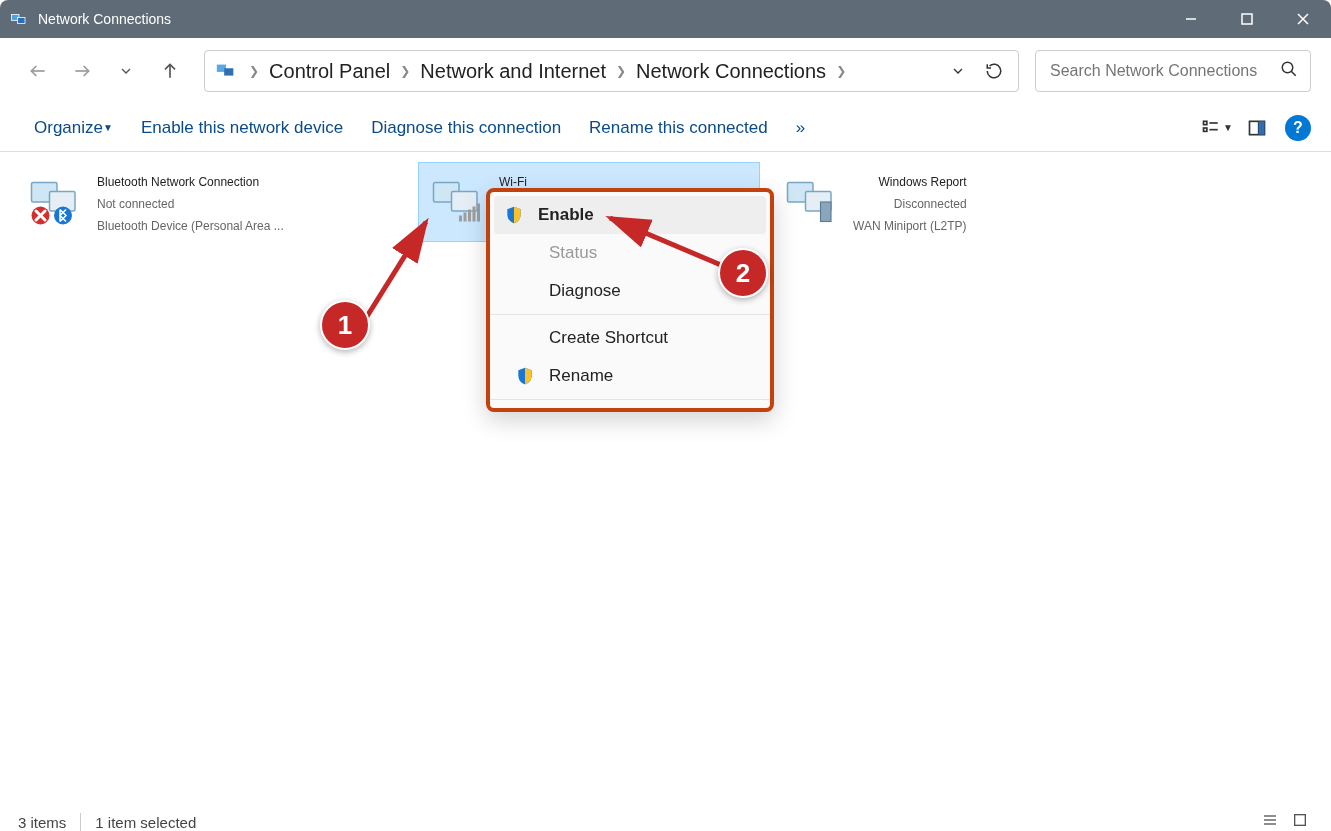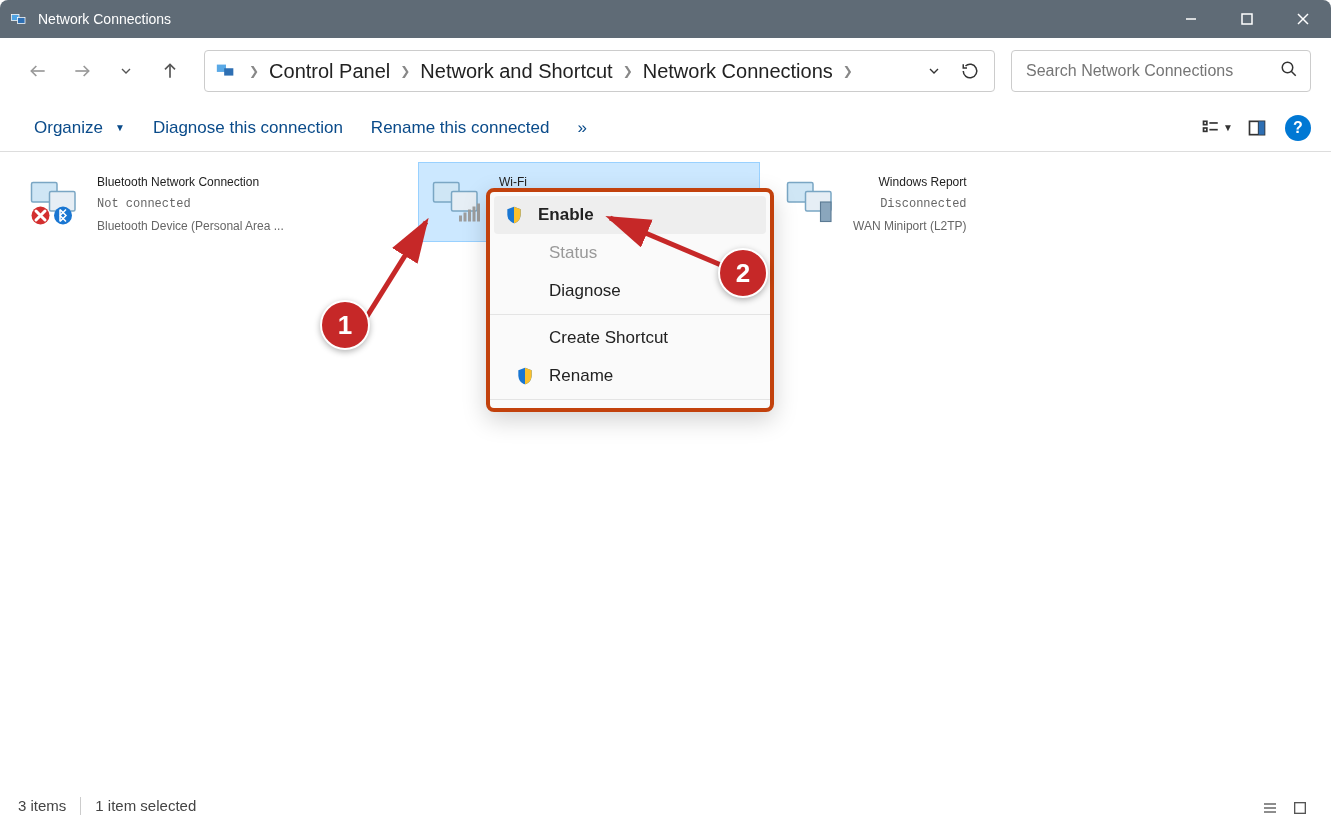--- a/index.html
+++ b/index.html
@@ -16,61 +16,61 @@
   
   .navrow { height:66px; display:flex; align-items:center; padding:0 20px; gap:8px; }
   .navbtn { width:36px; height:36px; display:flex; align-items:center; justify-content:center; color:#555; }
   .navbtn.disabled { color:#999; }
   .addressbar { flex:1; height:42px; border:1px solid #ccc; border-radius:4px; display:flex; align-items:center; padding:0 6px 0 10px; margin:0 8px; }
   .addressbar .loc-icon { width:22px; height:22px; margin-right:6px; }
   .crumb { font-size:20px; color:#222; padding:4px 4px; }
   .crumb-sep { color:#888; padding:0 6px; font-size:12px;}
   .addressbar .flex { flex:1; }
   .roundbtn { width:36px; height:36px; display:flex; align-items:center; justify-content:center; color:#333; }
-  .searchbox { width:300px; height:42px; border:1px solid #ccc; border-radius:4px; display:flex; align-items:center; padding:0 12px; }
+  .searchbox { width:276px; height:42px; border:1px solid #ccc; border-radius:4px; display:flex; align-items:center; padding:0 12px; }
   .searchbox input { border:none; outline:none; flex:1; font-size:16px; color:#666; background:transparent;}
   .searchbox .sicon { color:#333; }
 
   
   .toolbar { height:48px; border-bottom:1px solid #ddd; display:flex; align-items:center; padding:0 20px; }
-  .toolbtn { font-size:17px; color:#0a4b8a; padding:6px 14px; display:flex; align-items:center; gap:12px;}
+  .toolbtn { font-size:17px; color:#0a4b8a; padding:6px 14px; display:flex; align-items:center; gap:0;}
   .toolbtn .caret { font-size:10px; color:#0a4b8a;}
   .toolbar .flex { flex:1; }
   .toolicon { width:32px; height:32px; display:flex; align-items:center; justify-content:center; margin-left:8px; color:#333;}
   .helpbtn { width:26px; height:26px; border-radius:50%; background:#0078d4; color:#fff; display:flex; align-items:center; justify-content:center; font-weight:bold; font-size:16px; margin-left:12px;}
 
   
   .content { position:relative; height:calc(831px - 38px - 66px - 48px - 34px); padding:10px 16px; }
   .items-row { display:flex; gap:12px; align-items:flex-start;}
   .netitem { width:374px; display:flex; padding:4px; border:1px solid transparent;}
   .netitem.selected { background:#cce8ff; border:1px solid #99d1ff; }
   .netitem .icon-area { width:72px; height:70px; position:relative; flex-shrink:0; display:flex; align-items:center; justify-content:center;}
   .netitem .txt { padding:4px 0 0 4px; font-size:12px; line-height:22px; color:#222; overflow:hidden;}
   .netitem .txt .l1 { white-space:nowrap; }
-  .netitem .txt .l2 { color:#666; white-space:nowrap;font-family:Liberation Mono, monospace;}
+  .netitem .txt .l2 { color:#666; white-space:nowrap;}
   .netitem .txt .l3 { color:#666; white-space:nowrap; overflow:hidden; text-overflow:ellipsis;}
 
   
   .ctxmenu { position:absolute; left:486px; top:36px; width:288px; background:#fafafa; border:4px solid #c2410c; border-radius:8px; box-shadow:0 8px 24px rgba(0,0,0,0.18); padding:4px 0;}
   .ctxitem { height:38px; display:flex; align-items:center; padding:0 25px; font-size:17px; color:#222;}
   .ctxitem .shield { width:20px; height:20px; margin-right:14px; flex-shrink:0;}
   .ctxitem .noshield { width:20px; margin-right:14px; flex-shrink:0;}
   .ctxitem.hover { background:#eee; border-radius:4px; margin:0 4px; padding:0 10px;}
   .ctxitem.bold { font-weight:600;}
   .ctxitem.disabled { color:#999;}
   .ctxsep { height:1px; background:#e4e4e4; margin:4px 0;}
 
   
   .annot-circle { position:absolute; width:50px; height:50px; border-radius:50%; background:#c62828; color:#fff; font-size:26px; font-weight:bold; display:flex; align-items:center; justify-content:center; box-shadow:0 2px 6px rgba(0,0,0,0.3); border:2px solid #fff;}
   .annot1 { left:320px; top:148px;}
   .annot2 { left:718px; top:96px;}
   .arrow-svg { position:absolute; pointer-events:none; }
 
   
-  .statusbar { position:absolute; bottom:0; left:0; right:0; height:34px; display:flex; align-items:flex-start; padding:0 18px; font-size:15px; color:#444;}
+  .statusbar { position:absolute; bottom:0; left:0; right:0; height:34px; display:flex; align-items:flex-end; padding:0 18px; font-size:15px; color:#444;}
   .statusbar .sep { width:1px; height:18px; background:#ccc; margin:0 14px;}
   .statusbar .flex { flex:1;}
   .viewbtn { width:26px; height:22px; display:flex; align-items:center; justify-content:center; margin-left:4px; color:#555;}
 
   
   .pc-icon svg { width:60px; height:52px; }
 </style>
 </head>
 <body>
 
@@ -129,21 +129,21 @@
   <div class="addressbar">
     <span class="loc-icon">
       <svg viewBox="0 0 24 24" width="22" height="22">
           <rect x="2" y="5" width="10" height="8" fill="#5aa9e6"></rect>
           <rect x="10" y="9" width="10" height="8" fill="#2e6fb3"></rect>
         </svg>
     </span>
     <span class="crumb-sep">❯</span>
     <span class="crumb">Control Panel</span>
     <span class="crumb-sep">❯</span>
-    <span class="crumb">Network and Shortcut</span>
+    <span class="crumb">Network and Internet</span>
     <span class="crumb-sep">❯</span>
     <span class="crumb">Network Connections</span>
     <span class="crumb-sep">❯</span>
     <span class="flex"></span>
     <div class="roundbtn">
         <svg width="16" height="16" viewBox="0 0 24 24" fill="none" stroke="currentColor" stroke-width="2">
           <polyline points="6 9 12 15 18 9"></polyline>
         </svg>
       </div>
     <div class="roundbtn">
@@ -161,20 +161,21 @@
           <line x1="21" y1="21" x2="15" y2="15"></line>
         </svg></span>
   </div>
 </div>
 
 <div class="toolbar">
   <div class="toolbtn">
       <span>Organize</span>
       <span class="caret">▼</span>
     </div>
+  <div class="toolbtn">Enable this network device</div>
   <div class="toolbtn">Diagnose this connection</div>
   <div class="toolbtn">Rename this connected</div>
   <div class="toolbtn">»</div>
   <span class="flex"></span>
   <div class="toolicon">
       <svg width="22" height="22" viewBox="0 0 24 24" fill="none" stroke="currentColor" stroke-width="2">
         <rect x="3" y="4" width="4" height="4"></rect>
         <rect x="3" y="12" width="4" height="4"></rect>
         <line x1="10" y1="6" x2="20" y2="6"></line>
         <line x1="10" y1="14" x2="20" y2="14"></line>

